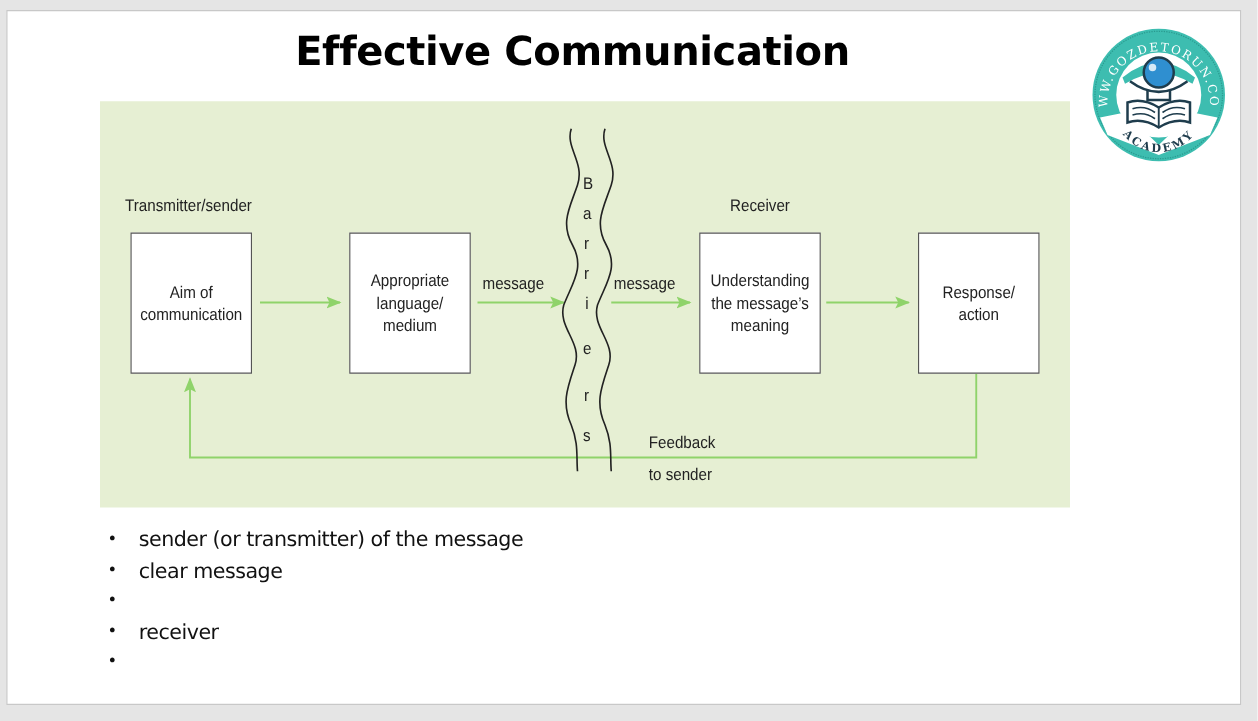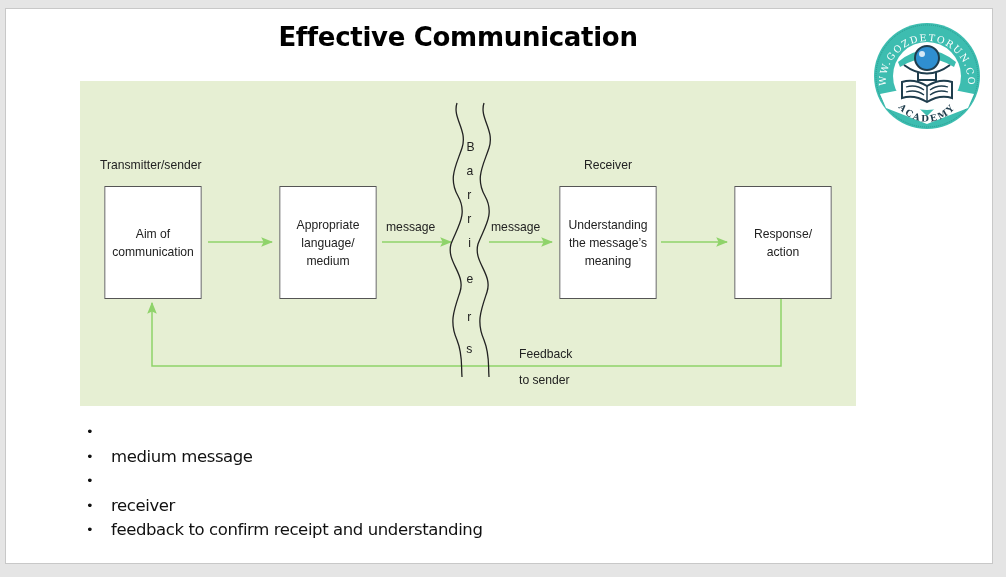--- a/index.html
+++ b/index.html
@@ -1,18 +1,18 @@
 <!DOCTYPE html>
 <html><head>
 <meta charset="utf-8">
 <style>
   html, body { margin:0; padding:0; }
   body { width:1006px; height:577px; background:#e5e5e5; position:relative; overflow:hidden; font-family:"Liberation Sans", sans-serif; }
   .slide { position:absolute; left:5px; top:8px; width:988px; height:556px; background:#ffffff; border:1px solid #c8c8c8; box-sizing:border-box; }
-  .title { position:absolute; left:0; top:22px; width:916px; text-align:center; font-family:"DejaVu Sans", sans-serif; font-weight:bold; font-size:26px; color:#000; letter-spacing:-0.3px; }
+  .title { position:absolute; left:0; top:22px; width:916px; text-align:center; font-family:"DejaVu Sans", sans-serif; font-weight:bold; font-size:32px; color:#000; letter-spacing:-0.3px; }
   .panel { position:absolute; left:80px; top:81px; width:776px; height:325px; background:#e6efd3; }
   .box { position:absolute; background:#fff; border:1.5px solid #555; box-sizing:border-box; display:flex; align-items:center; justify-content:center; text-align:center; font-family:"Liberation Sans", sans-serif; font-size:13.5px; line-height:18px; color:#222; transform:scaleX(0.9); }
   .lbl { position:absolute; font-family:"Liberation Sans", sans-serif; font-size:13.5px; color:#222; white-space:nowrap; transform-origin:left top; transform:scaleX(0.9); }
   svg.diagram { position:absolute; left:0; top:0; width:1006px; height:577px; pointer-events:none; }
   .bullets { position:absolute; left:86px; top:420px; margin:0; padding:0; list-style:none; font-family:"DejaVu Sans", sans-serif; font-size:16.5px; color:#111; }
   .bullets li { height:24.5px; line-height:24.5px; position:relative; padding-left:25px; letter-spacing:-0.4px; }
   .bullets li .dot { position:absolute; left:0; top:0; font-size:13px; }
   .logo { position:absolute; left:864px; top:20px; width:126px; height:112px; }
   .barrier-letter { position:absolute; left:466px; font-family:"Liberation Sans", sans-serif; font-size:13.5px; color:#222; transform:scaleX(0.9); }
 </style>
@@ -73,25 +73,25 @@
   <span class="barrier-letter" style="top:235px;left:468px;">i</span>
   <span class="barrier-letter" style="top:271px;">e</span>
   <span class="barrier-letter" style="top:309px;left:467px;">r</span>
   <span class="barrier-letter" style="top:341px;">s</span>
 </div>
 
 <div class="lbl" style="left:519px; top:346px;">Feedback</div>
 <div class="lbl" style="left:519px; top:372px;">to sender</div>
 
 <ul class="bullets">
-  <li><span class="dot">•</span></li>
-  <li><span class="dot">•</span><span>medium message</span></li>
+  <li><span class="dot">•</span><span>sender (or transmitter) of the message</span></li>
+  <li><span class="dot">•</span><span>clear message</span></li>
   <li><span class="dot">•</span></li>
   <li><span class="dot">•</span><span>receiver</span></li>
-  <li><span class="dot">•</span><span>feedback to confirm receipt and understanding</span></li>
+  <li><span class="dot">•</span></li>
 </ul>
 
 <svg class="logo" viewBox="0 0 126 112">
   <defs>
     <path id="topArc" d="M22,62 A41,41 0 1,1 104,62"></path>
     <path id="botArc" d="M28,74 A36,36 0 0,0 98,74"></path>
   </defs>
   <circle cx="63" cy="56" r="53" fill="#3dbdb0"></circle>
   <circle cx="63" cy="56" r="51" fill="none" stroke="#2a9a8f" stroke-width="1" stroke-dasharray="1 1"></circle>
   <circle cx="63" cy="56" r="34" fill="#ffffff"></circle>

